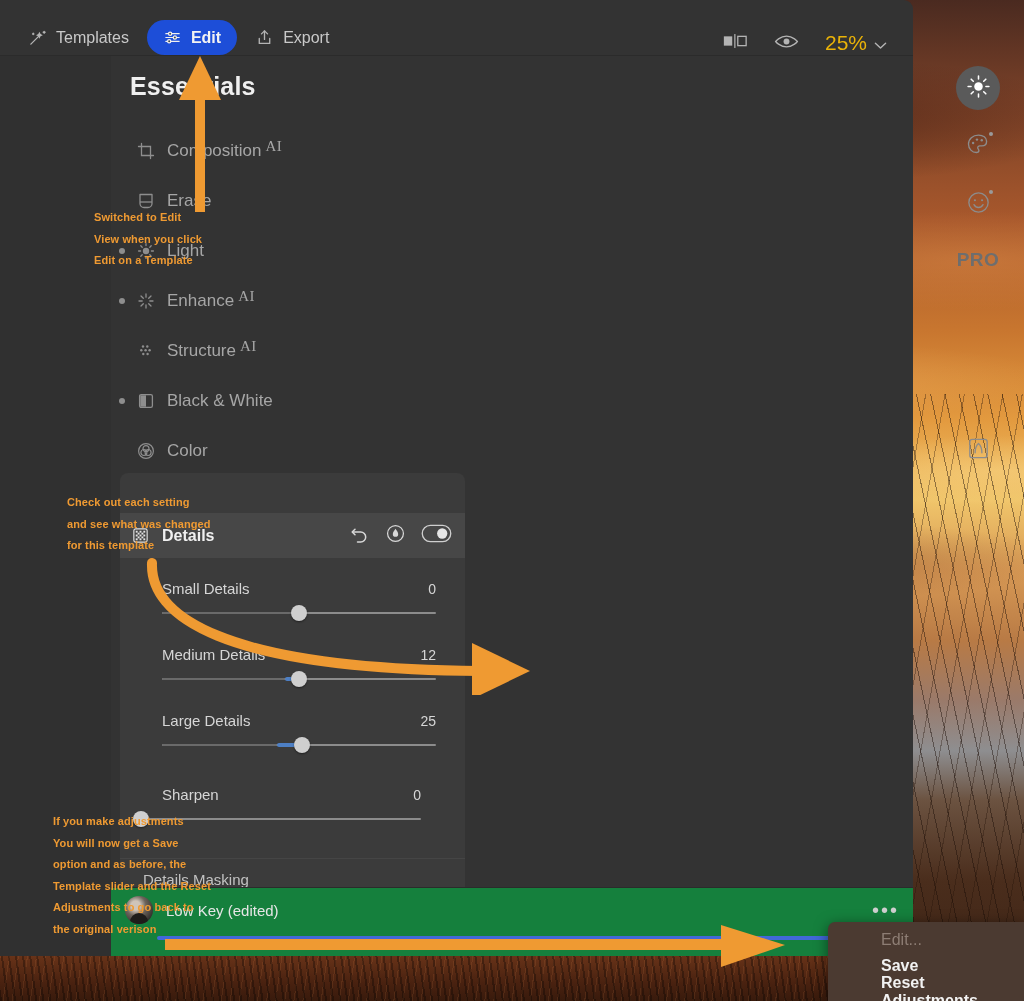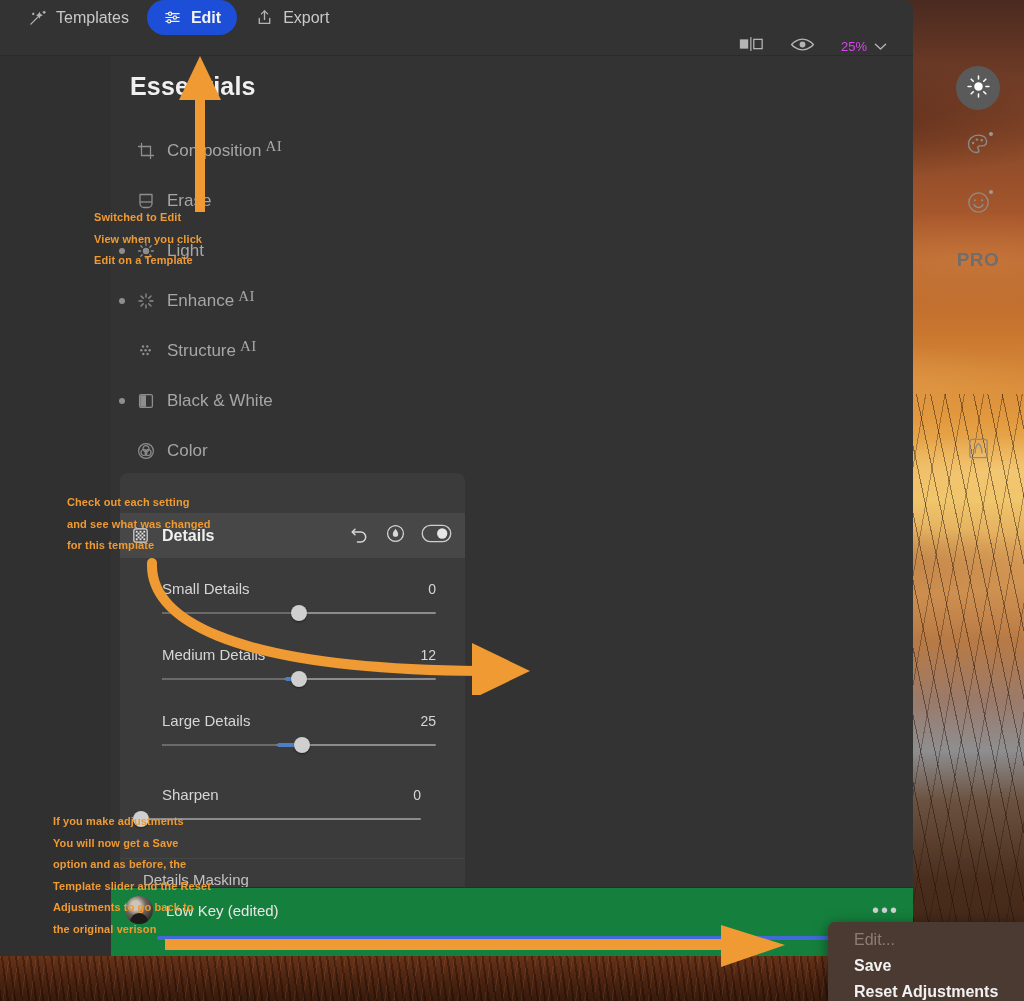--- a/index.html
+++ b/index.html
@@ -51,39 +51,38 @@
     background:
       repeating-linear-gradient(78deg, rgba(25,12,6,.45) 0 1px, rgba(0,0,0,0) 1px 14px),
       repeating-linear-gradient(100deg, rgba(35,18,8,.35) 0 1px, rgba(0,0,0,0) 1px 19px);
   }
 
   
   .topbar {
     position: absolute; left: 0; top: 0; width: 913px; height: 56px;
     background: #333333;
     border-bottom: 1px solid #2b2b2b;
-    display: flex; align-items: flex-start;
+    display: flex; align-items: flex-end;
     border-top-right-radius: 9px;
-    flex-direction: column;
   }
   .canvas-area {
     position: absolute; left: 0; top: 56px; width: 913px; height: 900px;
     background: #303030;
   }
   .nav-group { display: flex; align-items: center; padding-left: 12px; gap: 2px; }
   .nav-btn {
     display: flex; align-items: center; gap: 9px;
     padding: 8px 16px; border-radius: 18px;
     color: #c9c9c9; font-size: 16px; cursor: default;
   }
   .nav-btn.active { background: #1d4ed8; color: #f2f2f2; font-weight: bold; }
   .nav-btn svg { display: block; }
 
   .top-right { margin-left: auto; display: flex; align-items: center; gap: 26px; padding-right: 26px; }
-  .zoom-ctl { display: flex; align-items: center; gap: 7px; color: #d946ef; font-size: 13px; }
+  .zoom-ctl { display: flex; align-items: center; gap: 7px; color: #eab308; font-size: 21px; }
 
   
   .edit-panel {
     position: absolute; right: 111px; top: 56px; width: 802px; height: 900px;
     background: #333333;
   }
   .panel-inner { position: absolute; left: 0; top: 0; width: 100%; height: 100%; }
   .panel-title {
     position: absolute; left: 19px; top: 16px;
     font-size: 25px; font-weight: bold; color: #f0f0f0; letter-spacing: .2px;
@@ -174,21 +173,21 @@
   .rail-pro { font-size: 19px; font-weight: bold; color: #6e6e6e; letter-spacing: .5px; font-family: "Liberation Sans", sans-serif; }
   .badge-dot { position: absolute; top: 8px; right: 7px; width: 4px; height: 4px; border-radius: 50%; background: #9a9a9a; }
 
   
   .ctx-menu {
     position: absolute; left: 828px; top: 922px; width: 196px; height: 79px;
     background: #4b3a31; border-radius: 7px 0 0 0;
     box-shadow: 0 3px 14px rgba(0,0,0,.5);
     padding: 5px 0 0 0; overflow: hidden;
   }
-  .ctx-item { height: 26px; display: flex; align-items: center; padding-left: 26px; font-size: 16px; color: #f2f2f2; font-weight: bold; }
+  .ctx-item { height: 26px; display: flex; align-items: center; padding-left: 26px; font-size: 16px; color: #f2f2f2; font-weight: bold; margin-left: 27px; }
   .ctx-item.disabled { color: #8d7d74; font-weight: normal; }
 
   
   .ann {
     position: absolute; color: #ef9a32; font-weight: bold; font-size: 11px;
     line-height: 21.5px; white-space: pre-line; letter-spacing: .1px;
   }
   .arrow { position: absolute; }
 </style>
 </head>

